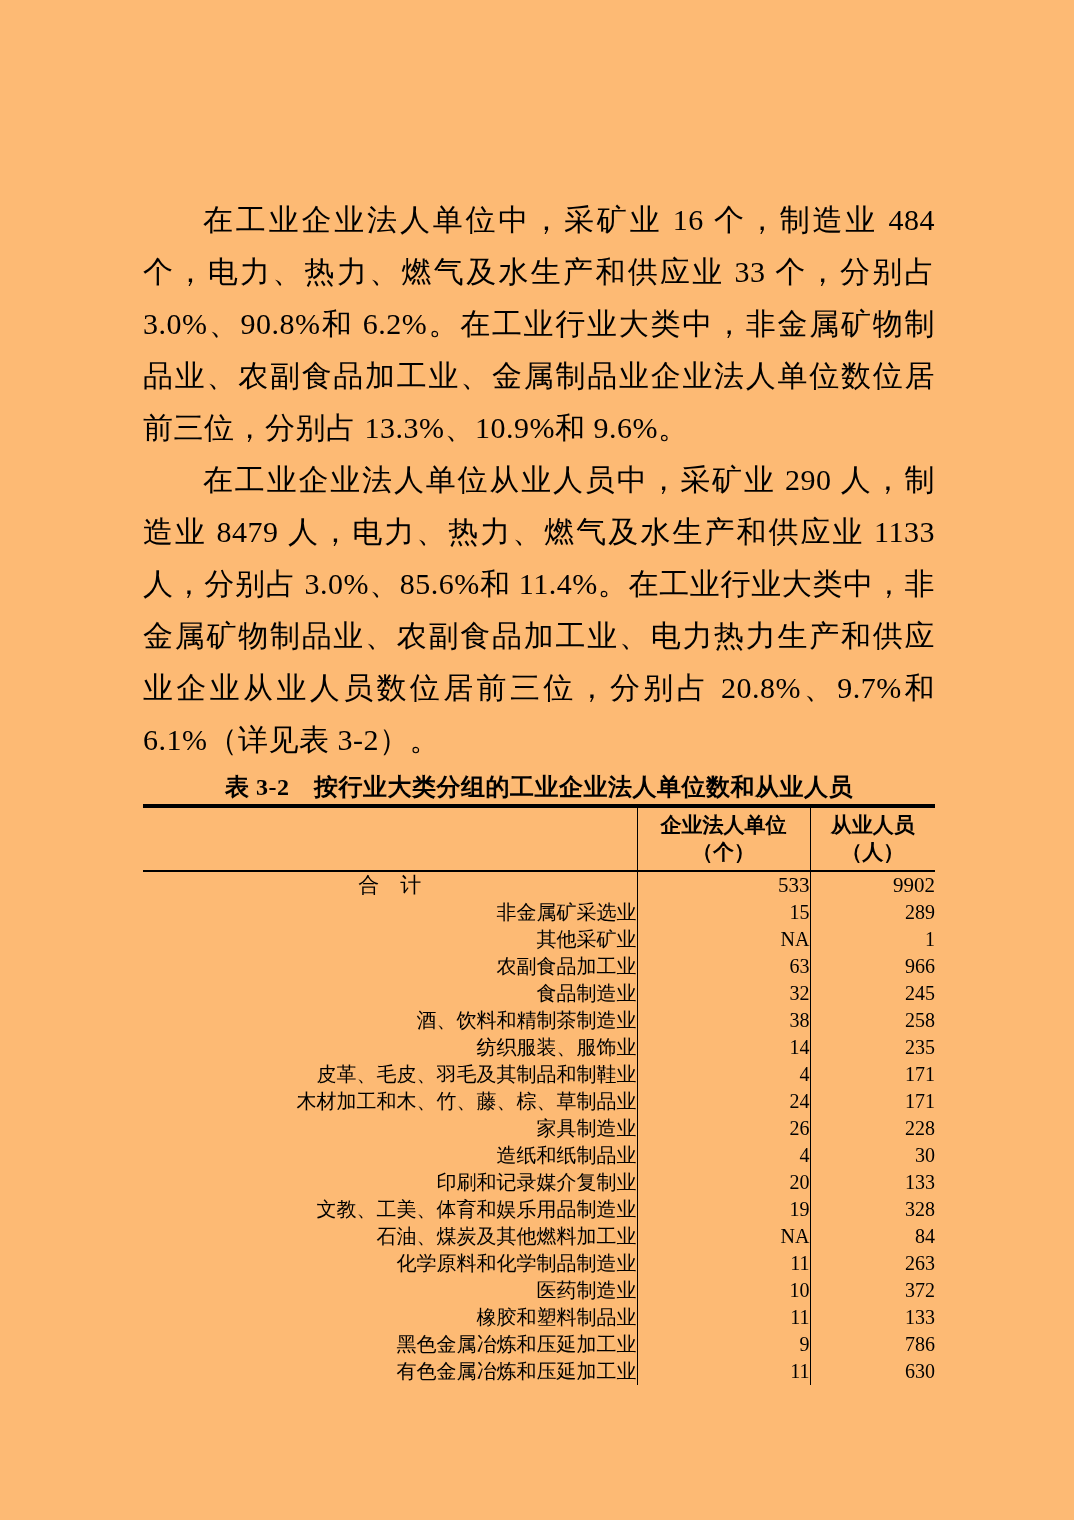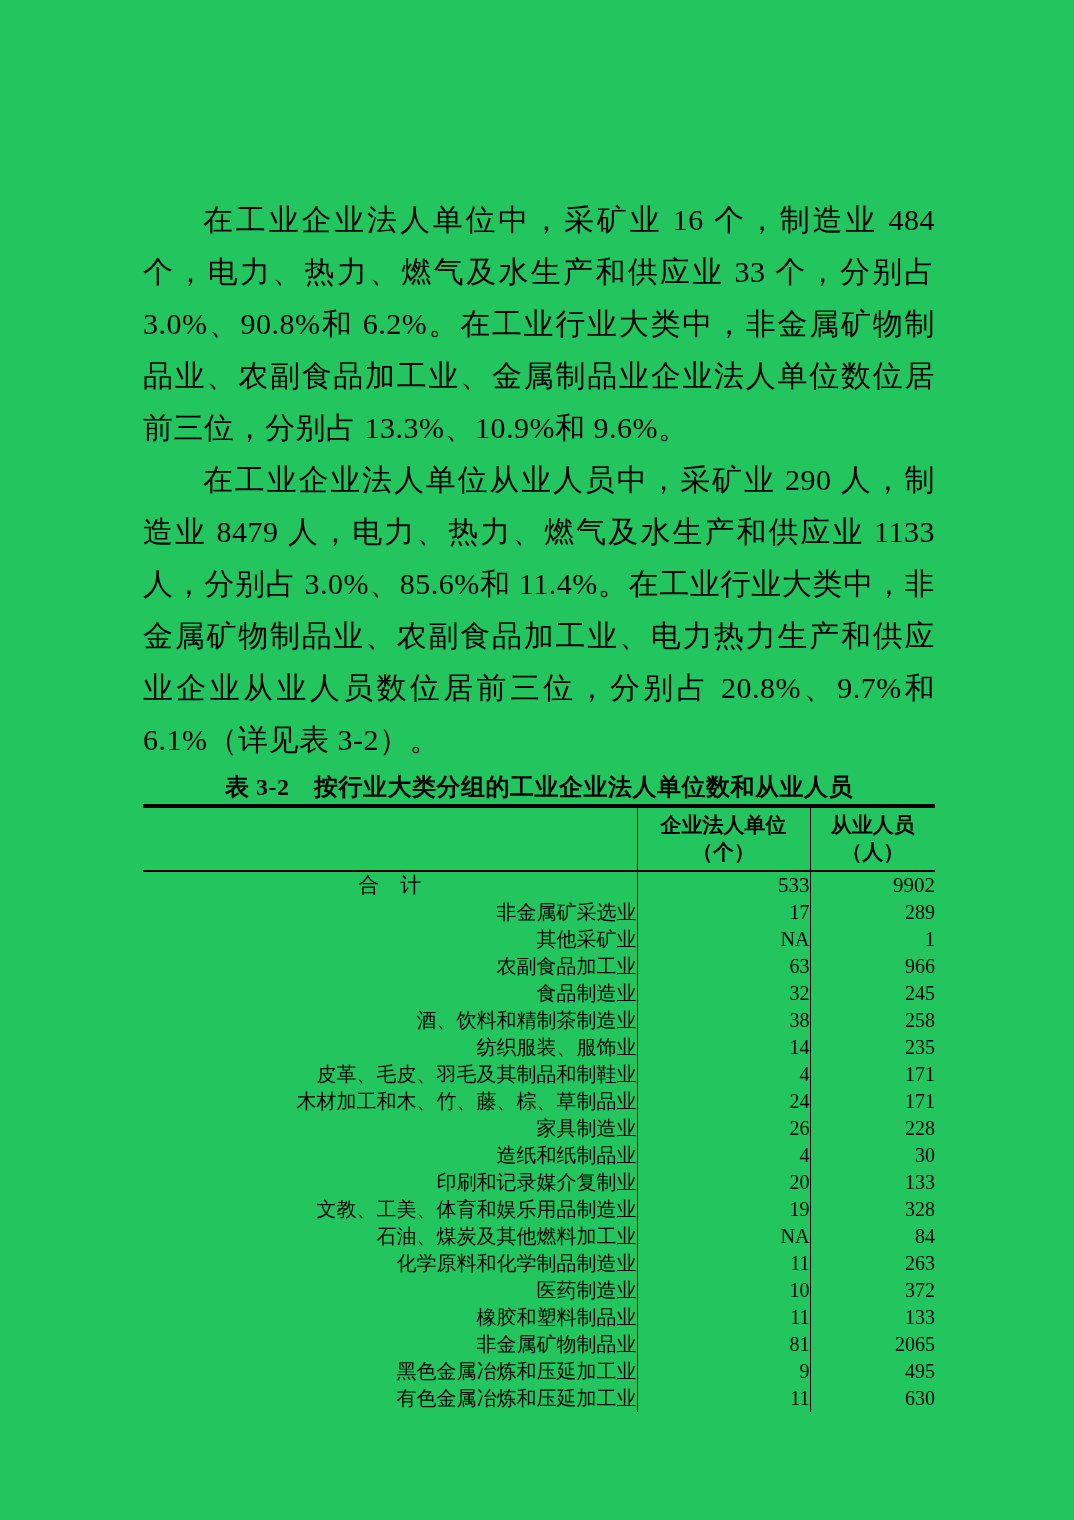--- a/index.html
+++ b/index.html
@@ -5,21 +5,21 @@
   html, body { margin: 0; padding: 0; }
   body {
     width: 1074px; height: 1520px;
     background: #ffffff;
     font-family: "Liberation Serif", "DejaVu Serif", serif;
     color: #000000;
   }
   .page {
     position: relative;
     width: 1074px; height: 1520px;
-    background: #22c55e;
+    background: #fdba74;
     overflow: hidden;
   }
   .content {
     position: absolute;
     left: 143px; top: 194px;
     width: 792px;
   }
   .para {
     margin: 0;
     font-size: 30px;
@@ -106,21 +106,21 @@
       </thead>
       <tbody>
         <tr class="total-row">
           <td class="label-cell">合　计</td>
           <td class="num-units vline">533</td>
           <td class="num-emp vline">9902</td>
         </tr>
 
       <tr>
             <td class="label-cell">非金属矿采选业</td>
-            <td class="num-units vline">17</td>
+            <td class="num-units vline">15</td>
             <td class="num-emp vline">289</td>
           </tr>
           <tr>
             <td class="label-cell">其他采矿业</td>
             <td class="num-units vline">NA</td>
             <td class="num-emp vline">1</td>
           </tr>
           <tr>
             <td class="label-cell">农副食品加工业</td>
             <td class="num-units vline">63</td>
@@ -185,28 +185,23 @@
             <td class="label-cell">医药制造业</td>
             <td class="num-units vline">10</td>
             <td class="num-emp vline">372</td>
           </tr>
           <tr>
             <td class="label-cell">橡胶和塑料制品业</td>
             <td class="num-units vline">11</td>
             <td class="num-emp vline">133</td>
           </tr>
           <tr>
-            <td class="label-cell">非金属矿物制品业</td>
-            <td class="num-units vline">81</td>
-            <td class="num-emp vline">2065</td>
-          </tr>
-          <tr>
             <td class="label-cell">黑色金属冶炼和压延加工业</td>
             <td class="num-units vline">9</td>
-            <td class="num-emp vline">495</td>
+            <td class="num-emp vline">786</td>
           </tr>
           <tr>
             <td class="label-cell">有色金属冶炼和压延加工业</td>
             <td class="num-units vline">11</td>
             <td class="num-emp vline">630</td>
           </tr>
         </tbody>
     </table>
 
   </div>

